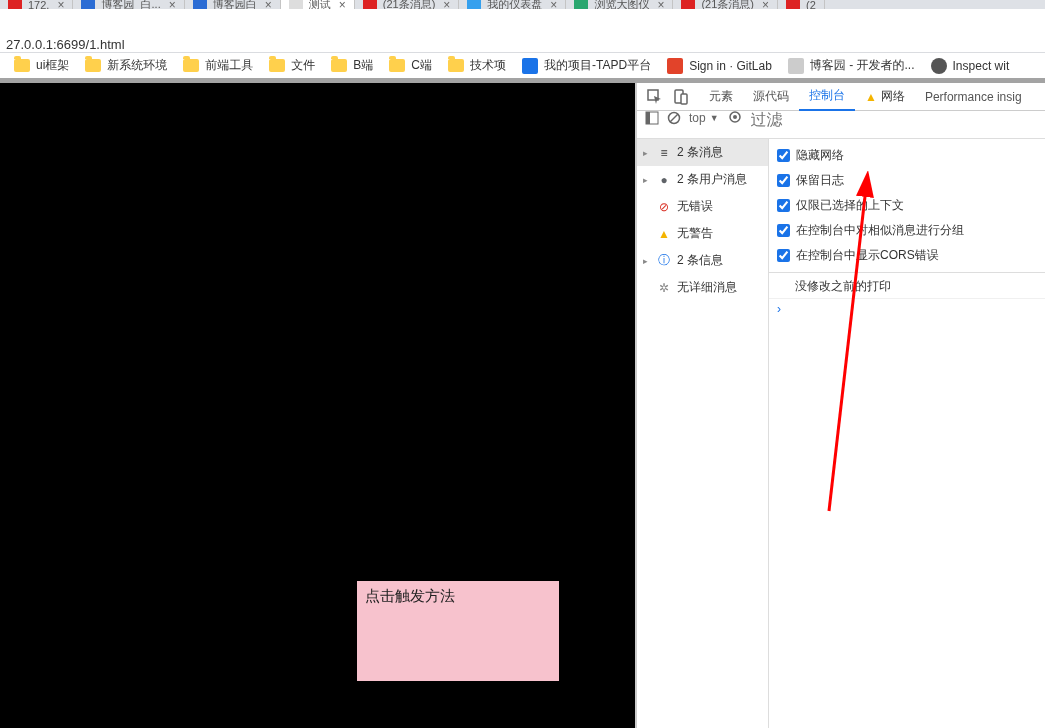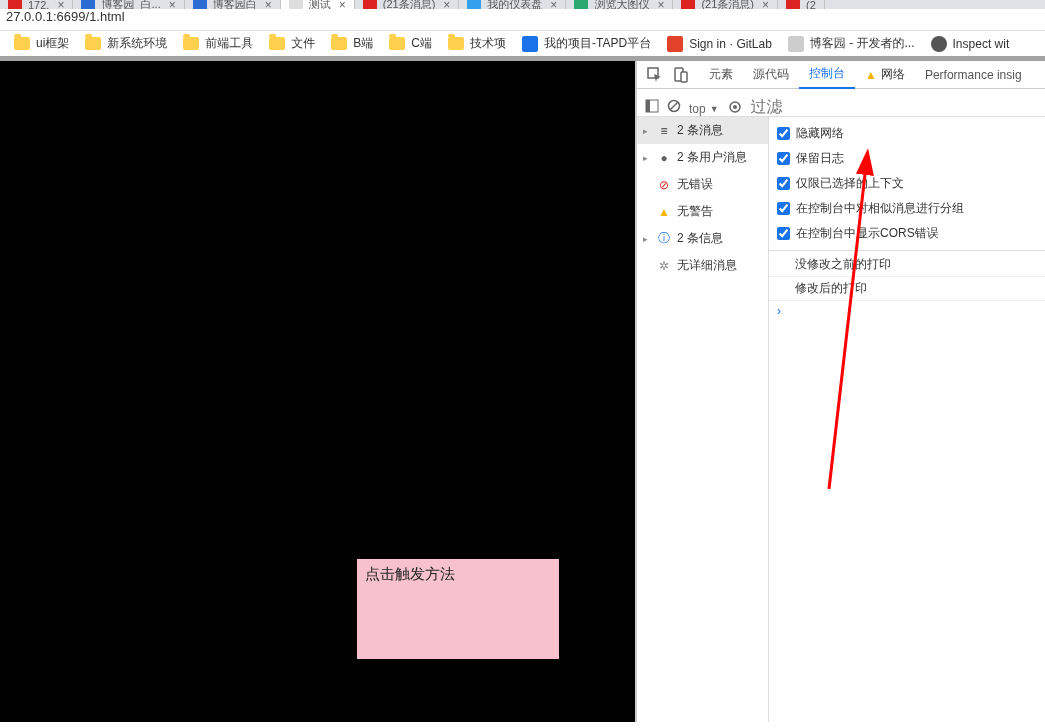--- a/index.html
+++ b/index.html
@@ -6,21 +6,21 @@
 body { font-size: 12px; color: #333; background: #fff; overflow: hidden; }
 
 
 .tabstrip { height: 9px; background: #dee1e6; display: flex; align-items: flex-end; overflow: hidden; position: relative; }
 .tab { height: 9px; display: flex; align-items: center; padding: 0 8px; font-size: 11px; color: #555; border-right: 1px solid #c4c4c4; white-space: nowrap; }
 .tab.active { background: #fff; }
 .tab-close { margin-left: 8px; color: #666; font-size: 12px; }
 .tab .fav { width: 14px; height: 14px; margin-right: 6px; border-radius: 2px; flex-shrink: 0; }
 
 
-.addrbar { height: 22px; display: flex; align-items: flex-start; padding: 0 4px; background: #fff; border-bottom: 1px solid #dadce0; }
+.addrbar { height: 44px; display: flex; align-items: flex-end; padding: 0 4px; background: #fff; border-bottom: 1px solid #dadce0; }
 .addr { font-size: 13px; color: #333; padding-left: 2px; }
 
 
 .bmbar { height: 30px; display: flex; align-items: center; gap: 4px; padding: 0 8px; background: #fff; border-bottom: 5px solid #a3a3a3; }
 .bm { display: flex; align-items: center; gap: 6px; padding: 4px 6px; font-size: 12px; color: #333; white-space: nowrap; cursor: pointer; }
 .bm-folder { width: 16px; height: 13px; background: #ffd04c; border-radius: 2px; position: relative; }
 .bm-folder::before { content: ""; position: absolute; top: -3px; left: 0; width: 7px; height: 3px; background: #ffd04c; border-radius: 2px 2px 0 0; }
 .bm-ico { width: 16px; height: 16px; border-radius: 2px; flex-shrink: 0; }
 
 
@@ -32,21 +32,21 @@
 .dt { width: 408px; display: flex; flex-direction: column; background: #fff; }
 .dt-tabs { height: 28px; display: flex; align-items: center; border-bottom: 1px solid #ccc; font-size: 12px; }
 .dt-tabs .ctl { display:flex; align-items:center; gap:10px; padding:0 10px; color:#666; }
 .dt-tabs .ctl svg { display:block; }
 .dt-tab { padding: 0 10px; height: 28px; display: flex; align-items: center; cursor: pointer; color: #555; gap:4px; }
 .dt-tab.active { color: #1a73e8; border-bottom: 2px solid #1a73e8; }
 .dt-tab.warn { color: #333; }
 .warn-ico { color:#f4b400; font-size:12px; }
 
 
-.filterrow { height: 28px; display: flex; align-items: flex-end; gap: 8px; padding: 0 8px; border-bottom: 1px solid #ddd; color:#666; }
+.filterrow { height: 28px; display: flex; align-items: flex-start; gap: 8px; padding: 0 8px; border-bottom: 1px solid #ddd; color:#666; }
 .filterinput { flex:1; border:none; outline:none; font-size:16px; color:#333; }
 .ctxsel { display:flex; align-items:center; gap:4px; font-size:12px; }
 
 
 .dt-body { flex:1; display:flex; }
 .sidebar { width: 132px; border-right: 1px solid #ddd; }
 .sb-item { display:flex; align-items:center; gap:6px; padding: 5px 6px; font-size:12px; color:#333; cursor:pointer; }
 .sb-item.sel { background:#e8e8e8; }
 .sb-item .exp { width:8px; color:#888; font-size:9px; }
 .sb-ico { width:14px; text-align:center; }
@@ -269,21 +269,20 @@
               <input type="checkbox" checked="" style="">
               <span>在控制台中对相似消息进行分组</span>
             </label>
           <label class="opt">
               <input type="checkbox" checked="" style="">
               <span>在控制台中显示CORS错误</span>
             </label>
         </div>
         <div class="console-out">
           <div class="log">没修改之前的打印</div>
-          <div class="log">修改后的打印</div>
           <div class="prompt">›</div>
         </div>
 
         <svg class="arrow-wrap" width="120" height="360">
           <defs>
               <marker id="ah" markerWidth="10" markerHeight="10" refX="6" refY="3" orient="auto">
                 <path d="M0,0 L0,6 L9,3 z" fill="#ff0000"></path>
               </marker>
             </defs>
           <line x1="20" y1="340" x2="58" y2="8" stroke="#ff0000" stroke-width="3" marker-end="url(#ah)"></line>

